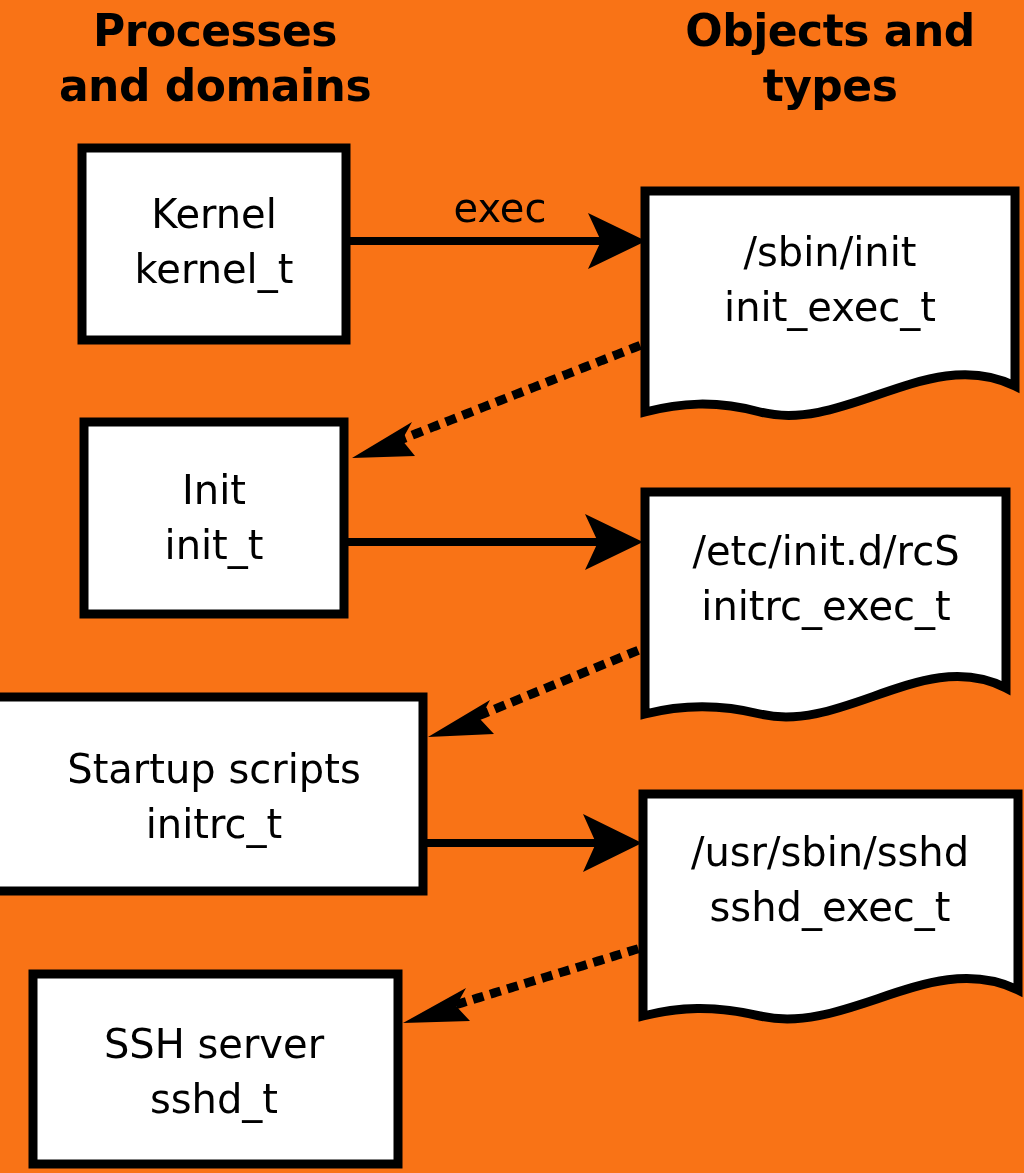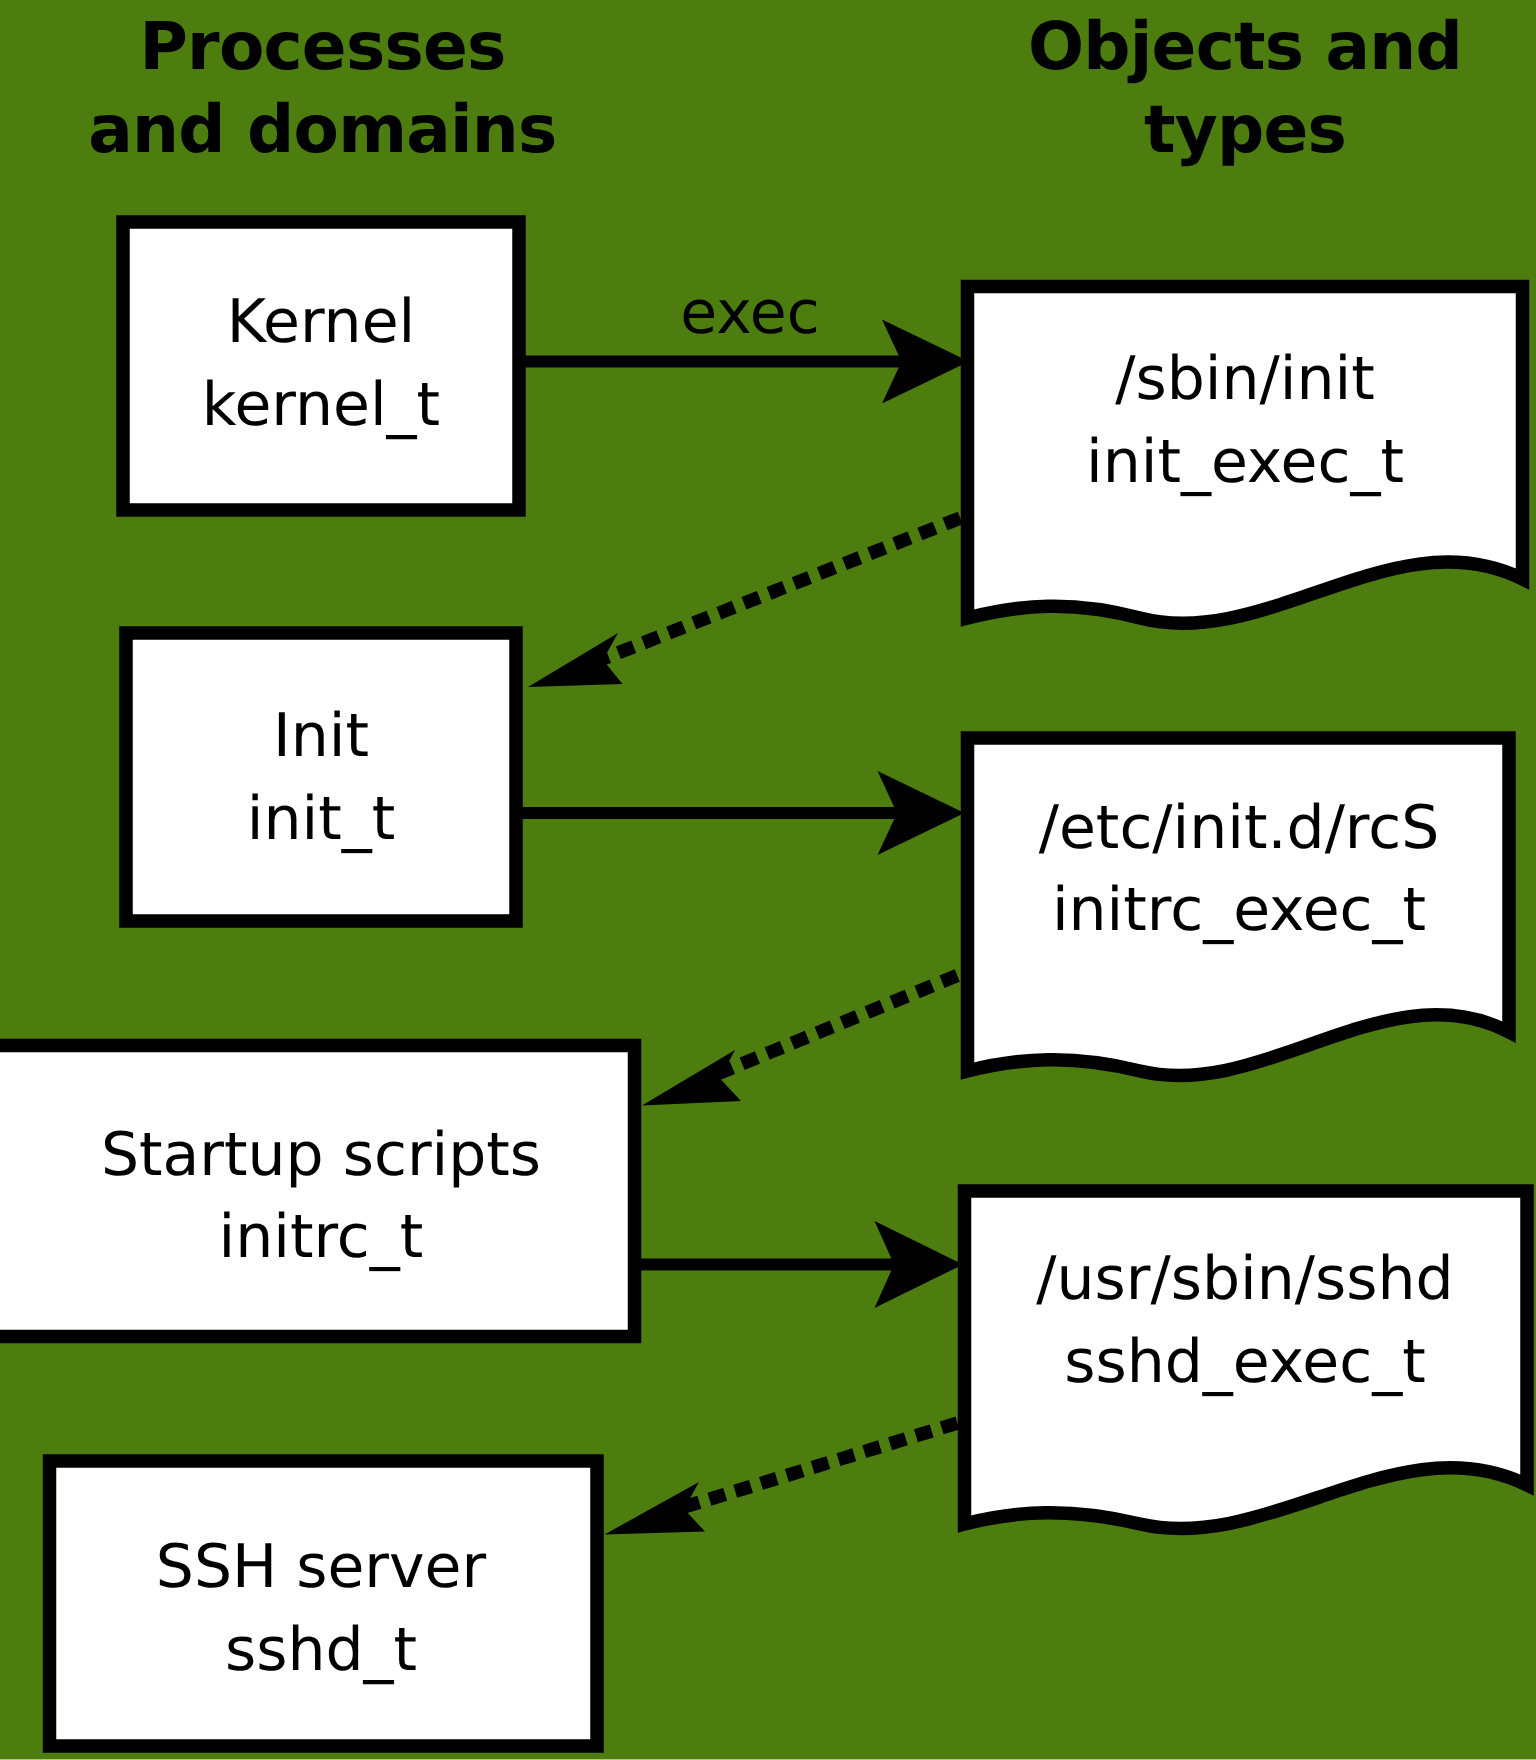--- a/index.html
+++ b/index.html
@@ -7,21 +7,21 @@
     padding: 0;
     background: #ffffff;
   }
   body {
     font-family: "DejaVu Sans", "Liberation Sans", sans-serif;
   }
   #diagram-root {
     position: relative;
     width: 1024px;
     height: 1173px;
-    background: #4d7c0f;
+    background: #f97316;
     overflow: hidden;
   }
   svg#diagram-svg {
     position: absolute;
     left: 0;
     top: 0;
     width: 1024px;
     height: 1173px;
     display: block;
   }

